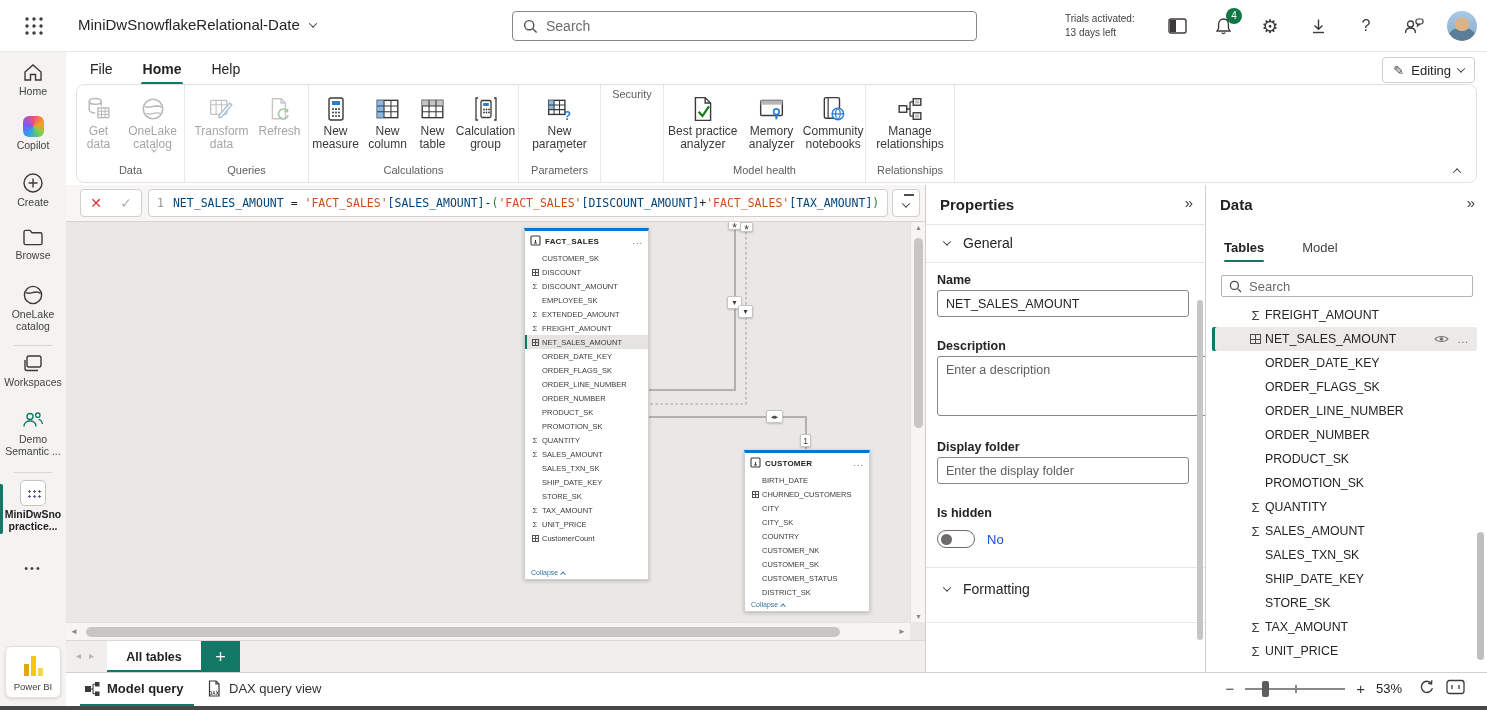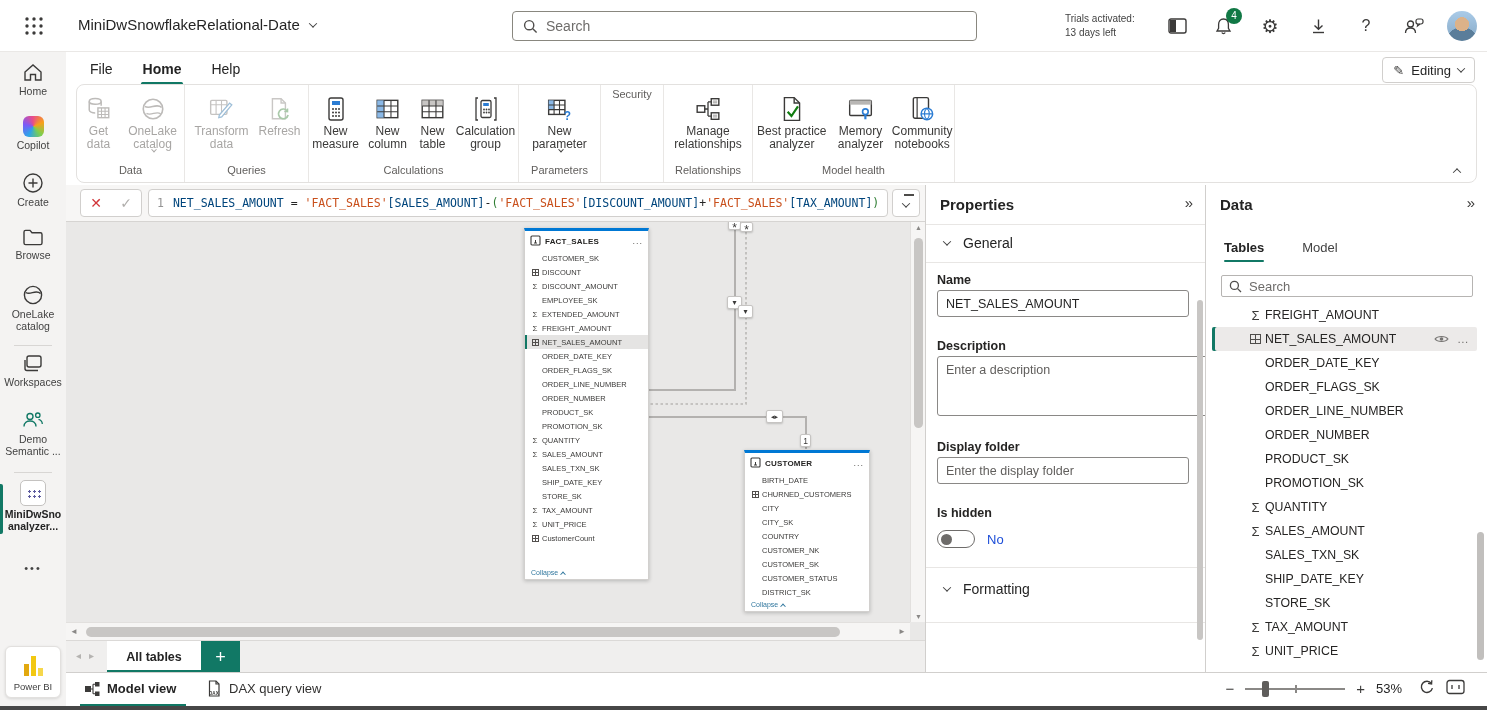--- a/index.html
+++ b/index.html
@@ -304,21 +304,21 @@
   </div>
   <div class="sb-div" style="top:420px"></div>
   <div class="sb-item" style="top:428px; font-weight:bold; color:#242424;">
     <span class="sb-sel-bar"></span>
     <span class="ic">
         <span class="sb-model-icon">
           <span class="dotgrid"></span>
         </span>
       </span>
     <div>MiniDwSno</div>
-    <div>analyzer...</div>
+    <div>practice...</div>
   </div>
   <div class="sb-item sb-more" style="top:510px">•••</div>
   <div class="pbicard">
     <span class="pbibars">
         <i style="height:12px;background:#e2a80e"></i>
         <i style="height:20px"></i>
         <i style="height:8px;background:#f6d74b"></i>
       </span>
     <div class="lbl">Power BI</div>
   </div>
@@ -475,74 +475,74 @@
             <span class="chev chev-d tiny"></span>
         </div>
       </div>
       <div class="rglabel">Parameters</div>
     </div>
 
     <div class="rgroup" style="width:63px">
       <div class="rglabel">Security</div>
     </div>
 
+    <div class="rgroup" style="width:202px">
+      <div class="rbtns">
+        <div class="rbtn" style="width:78px">
+          <span class="ricon">
+              <svg width="26" height="26" viewBox="0 0 24 24">
+                <path d="M5 1.5 H14 L19 6.5 V22.5 H5 Z" fill="none" stroke="#3b3a39" stroke-width="1.3"></path>
+                <path d="M14 1.5 V6.5 H19" fill="none" stroke="#3b3a39" stroke-width="1.3"></path>
+                <path d="M8 14.5 L11.5 18.5 L17.5 9.5" fill="none" stroke="#107c10" stroke-width="2"></path>
+              </svg>
+            </span>
+          <span>Best practice analyzer</span>
+        </div>
+        <div class="rbtn" style="width:56px">
+          <span class="ricon">
+              <svg width="27" height="26" viewBox="0 0 24 24">
+                <rect x="2" y="4" width="20" height="14" rx="1" fill="none" stroke="#3b3a39" stroke-width="1.3"></rect>
+                <rect x="2" y="4" width="20" height="4" fill="#b8b6b4"></rect>
+                <circle cx="16.5" cy="14.5" r="2.6" fill="none" stroke="#2b7cd3" stroke-width="1.5"></circle>
+                <path d="M16.5 17 V21.5" stroke="#2b7cd3" stroke-width="2"></path>
+              </svg>
+            </span>
+          <span>Memory analyzer</span>
+        </div>
+        <div class="rbtn" style="width:64px">
+          <span class="ricon">
+              <svg width="26" height="26" viewBox="0 0 24 24">
+                <rect x="4" y="1.5" width="14" height="19" rx="1.5" fill="none" stroke="#3b3a39" stroke-width="1.3"></rect>
+                <path d="M7.5 1.5 V20.5" stroke="#3b3a39" stroke-width="1.1"></path>
+                <circle cx="16.5" cy="16.5" r="5.3" fill="#fff" stroke="#2b7cd3" stroke-width="1.4"></circle>
+                <path d="M11.2 16.5 H21.8 M16.5 11.2 C13.5 14 13.5 19 16.5 21.8 M16.5 11.2 C19.5 14 19.5 19 16.5 21.8" fill="none" stroke="#2b7cd3" stroke-width="1"></path>
+              </svg>
+            </span>
+          <span>Community notebooks</span>
+        </div>
+      </div>
+      <div class="rglabel">Model health</div>
+    </div>
+
     <div class="rgroup" style="width:89px">
       <div class="rbtns">
         <div class="rbtn" style="width:82px">
           <span class="ricon">
               <svg width="26" height="26" viewBox="0 0 24 24">
                 <rect x="2" y="9" width="7" height="6" fill="#fff" stroke="#3b3a39" stroke-width="1.3"></rect>
                 <rect x="15" y="2.5" width="7" height="6" fill="#fff" stroke="#3b3a39" stroke-width="1.3"></rect>
                 <rect x="15" y="15.5" width="7" height="6" fill="#fff" stroke="#3b3a39" stroke-width="1.3"></rect>
                 <path d="M9 12 H12 M12 5.5 H15 M12 18.5 H15 M12 5.5 V18.5" fill="none" stroke="#3b3a39" stroke-width="1.2"></path>
                 <path d="M16.5 4.7 H20.5 M16.5 6.3 H20.5 M16.5 17.7 H20.5 M16.5 19.3 H20.5" stroke="#8a8886" stroke-width=".8"></path>
               </svg>
             </span>
           <span>Manage relationships</span>
         </div>
       </div>
       <div class="rglabel">Relationships</div>
-    </div>
-
-    <div class="rgroup" style="width:202px">
-      <div class="rbtns">
-        <div class="rbtn" style="width:78px">
-          <span class="ricon">
-              <svg width="26" height="26" viewBox="0 0 24 24">
-                <path d="M5 1.5 H14 L19 6.5 V22.5 H5 Z" fill="none" stroke="#3b3a39" stroke-width="1.3"></path>
-                <path d="M14 1.5 V6.5 H19" fill="none" stroke="#3b3a39" stroke-width="1.3"></path>
-                <path d="M8 14.5 L11.5 18.5 L17.5 9.5" fill="none" stroke="#107c10" stroke-width="2"></path>
-              </svg>
-            </span>
-          <span>Best practice analyzer</span>
-        </div>
-        <div class="rbtn" style="width:56px">
-          <span class="ricon">
-              <svg width="27" height="26" viewBox="0 0 24 24">
-                <rect x="2" y="4" width="20" height="14" rx="1" fill="none" stroke="#3b3a39" stroke-width="1.3"></rect>
-                <rect x="2" y="4" width="20" height="4" fill="#b8b6b4"></rect>
-                <circle cx="16.5" cy="14.5" r="2.6" fill="none" stroke="#2b7cd3" stroke-width="1.5"></circle>
-                <path d="M16.5 17 V21.5" stroke="#2b7cd3" stroke-width="2"></path>
-              </svg>
-            </span>
-          <span>Memory analyzer</span>
-        </div>
-        <div class="rbtn" style="width:64px">
-          <span class="ricon">
-              <svg width="26" height="26" viewBox="0 0 24 24">
-                <rect x="4" y="1.5" width="14" height="19" rx="1.5" fill="none" stroke="#3b3a39" stroke-width="1.3"></rect>
-                <path d="M7.5 1.5 V20.5" stroke="#3b3a39" stroke-width="1.1"></path>
-                <circle cx="16.5" cy="16.5" r="5.3" fill="#fff" stroke="#2b7cd3" stroke-width="1.4"></circle>
-                <path d="M11.2 16.5 H21.8 M16.5 11.2 C13.5 14 13.5 19 16.5 21.8 M16.5 11.2 C19.5 14 19.5 19 16.5 21.8" fill="none" stroke="#2b7cd3" stroke-width="1"></path>
-              </svg>
-            </span>
-          <span>Community notebooks</span>
-        </div>
-      </div>
-      <div class="rglabel">Model health</div>
     </div>
     <div class="rgroup rfill"></div>
     <span class="rib-collapse chev chev-u"></span>
   </div>
 </div>
 
 <div class="fbar">
   <div class="fcmd">
     <span class="fx">✕</span>
     <span class="fok">✓</span>
@@ -776,21 +776,21 @@
 </div>
 
 <div class="viewbar">
   <div class="vb-item vb-model">
     <svg width="16" height="16" viewBox="0 0 16 16">
         <rect x="1" y="5" width="6" height="6" fill="#3b3a39"></rect>
         <rect x="11" y="1" width="4.5" height="4.5" fill="#3b3a39"></rect>
         <rect x="11" y="10.5" width="4.5" height="4.5" fill="#3b3a39"></rect>
         <path d="M7 8 H9 M9 3.2 H11 M9 12.7 H11 M9 3.2 V12.7" stroke="#3b3a39" fill="none" stroke-width="1.1"></path>
       </svg>
-    <span>Model view</span>
+    <span>Model query</span>
   </div>
   <div class="vb-item vb-dax">
     <svg width="16" height="17" viewBox="0 0 16 17">
         <path d="M3.5 1 H10 L13 4 V16 H3.5 Z" fill="none" stroke="#3b3a39" stroke-width="1.2"></path>
         <path d="M10 1 V4 H13" fill="none" stroke="#3b3a39" stroke-width="1.2"></path>
         <text x="3" y="14.5" font-size="4.6" font-weight="bold" fill="#3b3a39">DAX</text>
       </svg>
     <span>DAX query view</span>
   </div>
   <div class="zoomctl">

